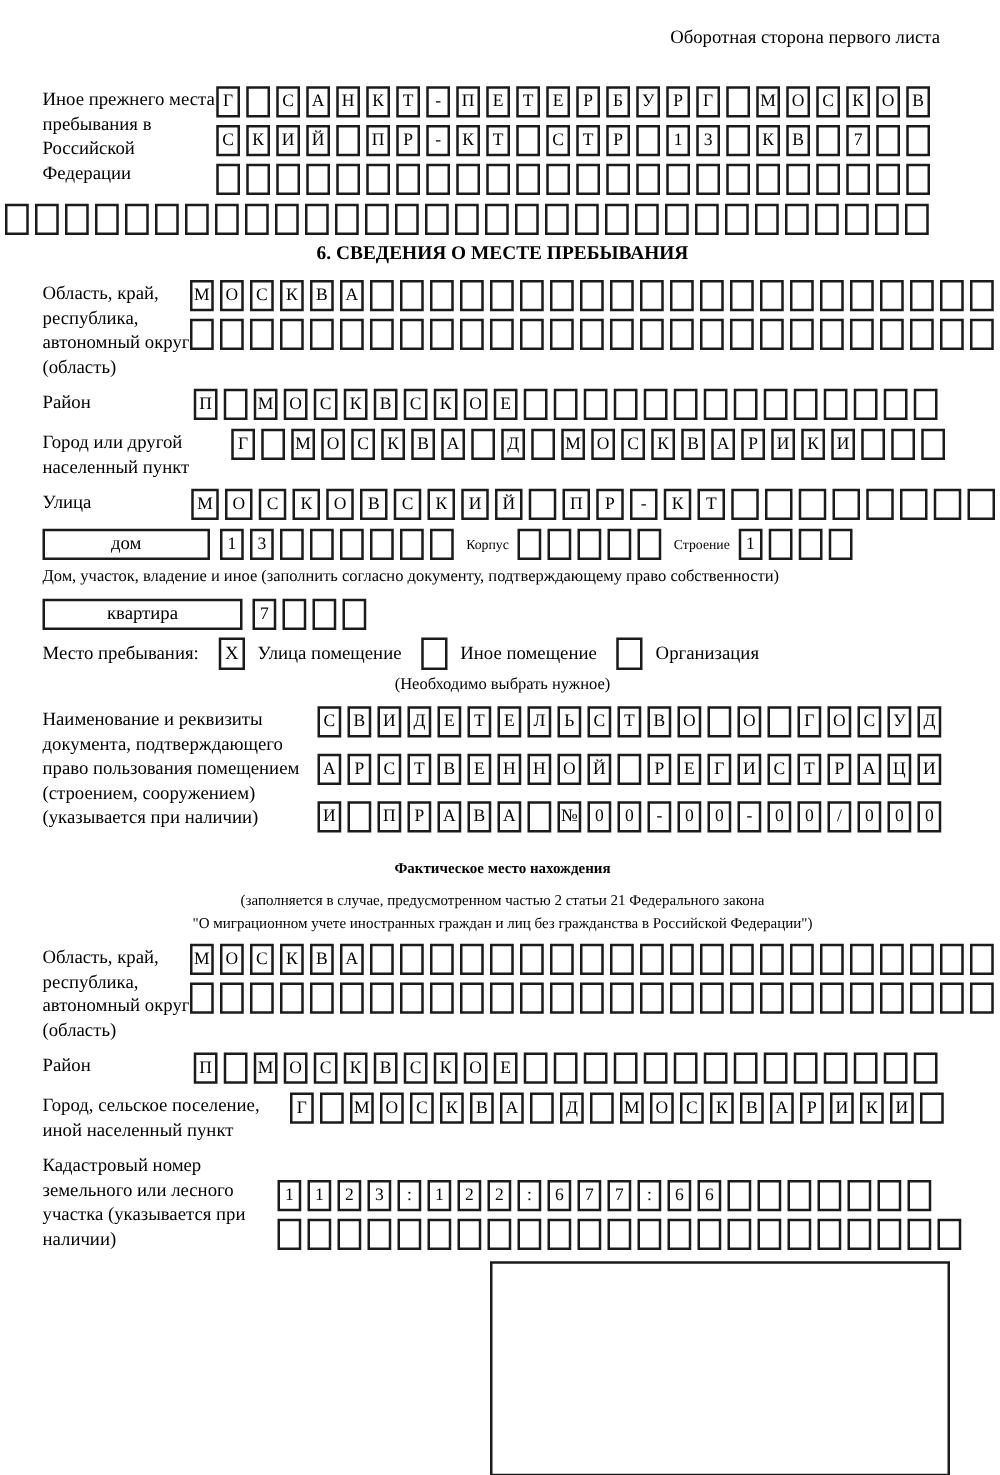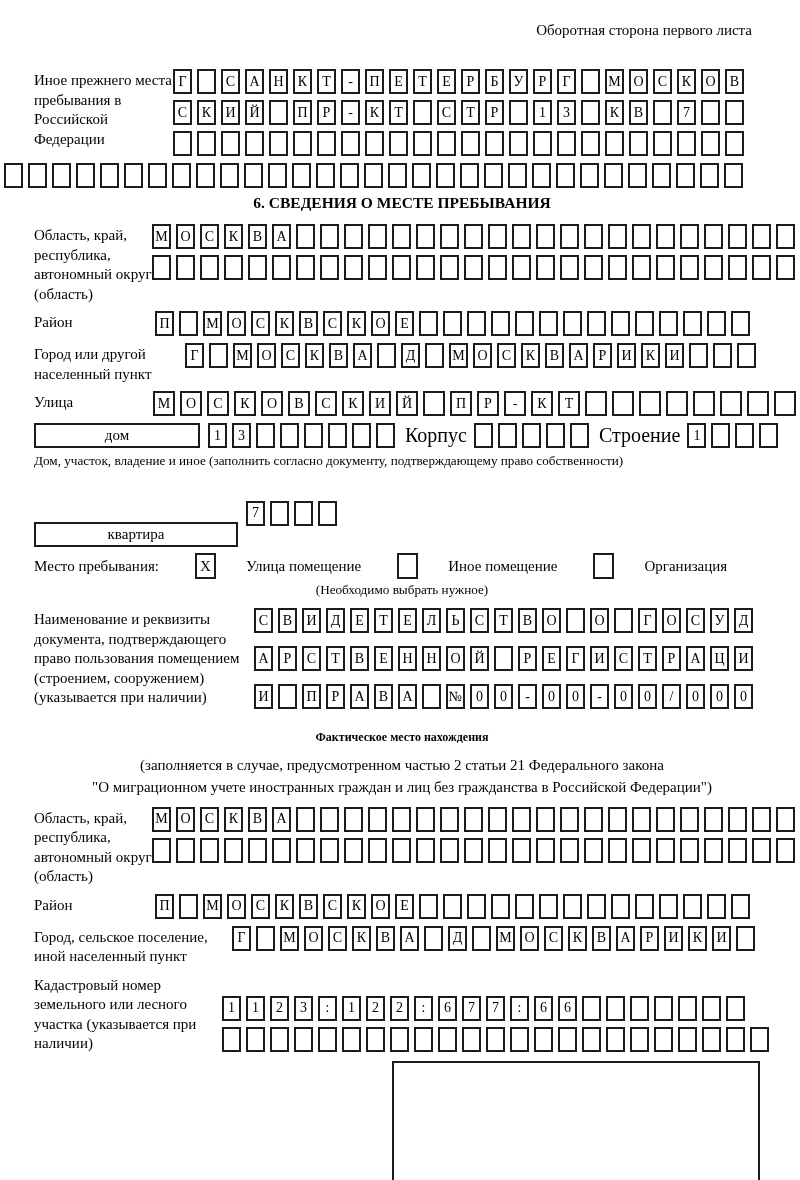--- a/index.html
+++ b/index.html
@@ -29,34 +29,34 @@
   .note-caption { margin:2px 0 10px; }
 
   .h-center { text-align:center; font-weight:bold; font-size:15.5px; margin:6px 0 12px; }
   .h-sub { text-align:center; font-weight:bold; font-size:12px; margin:14px 0 10px; }
 
   .inline-row { display:flex; align-items:center; margin-bottom:4px; }
   .rectlabel {
     border:2px solid #1b1b1b; height:25px; display:flex; align-items:center; justify-content:center;
     font-size:15px; flex:none;
   }
-  .rect-dom { width:166px; margin-right:8px; }
-  .rect-kv  { width:204px; margin-right:8px;margin-top:43px; }
-  .inline-word { font-size:20px; margin:0 7px 0 10px; }
-
-  .chk-row { display:flex; align-items:center; margin:6px 0 2px;gap:20px; }
+  .rect-dom { width:134px; margin-right:8px; }
+  .rect-kv  { width:160px; margin-right:8px; }
+  .inline-word { font-size:11px; margin:0 7px 0 10px; }
+
+  .chk-row { display:flex; align-items:center; margin:6px 0 2px; }
   .chk-label { font-size:15px; }
   .chk {
     width:21px; height:26px; border:2px solid #1b1b1b; margin:0 10px 0 16px;
     display:flex; align-items:center; justify-content:center; font-size:15px; flex:none;
   }
 
   .doc-row { margin-bottom:7px; }
 
-  .fineprint { font-size:15px; text-align:center; line-height:1.45; margin-bottom:8px; }
+  .fineprint { font-size:12px; text-align:center; line-height:1.45; margin-bottom:8px; }
 
   .kad-col { margin-top:22px; }
 
   .stamp-wrap { width:372px; margin-left:auto; margin-right:6px; margin-top:2px; }
   .stamp-box { width:368px; height:172px; border:2px solid #1b1b1b; margin-bottom:8px; }
 </style>
 </head>
 <body>
 
 <div class="page">

